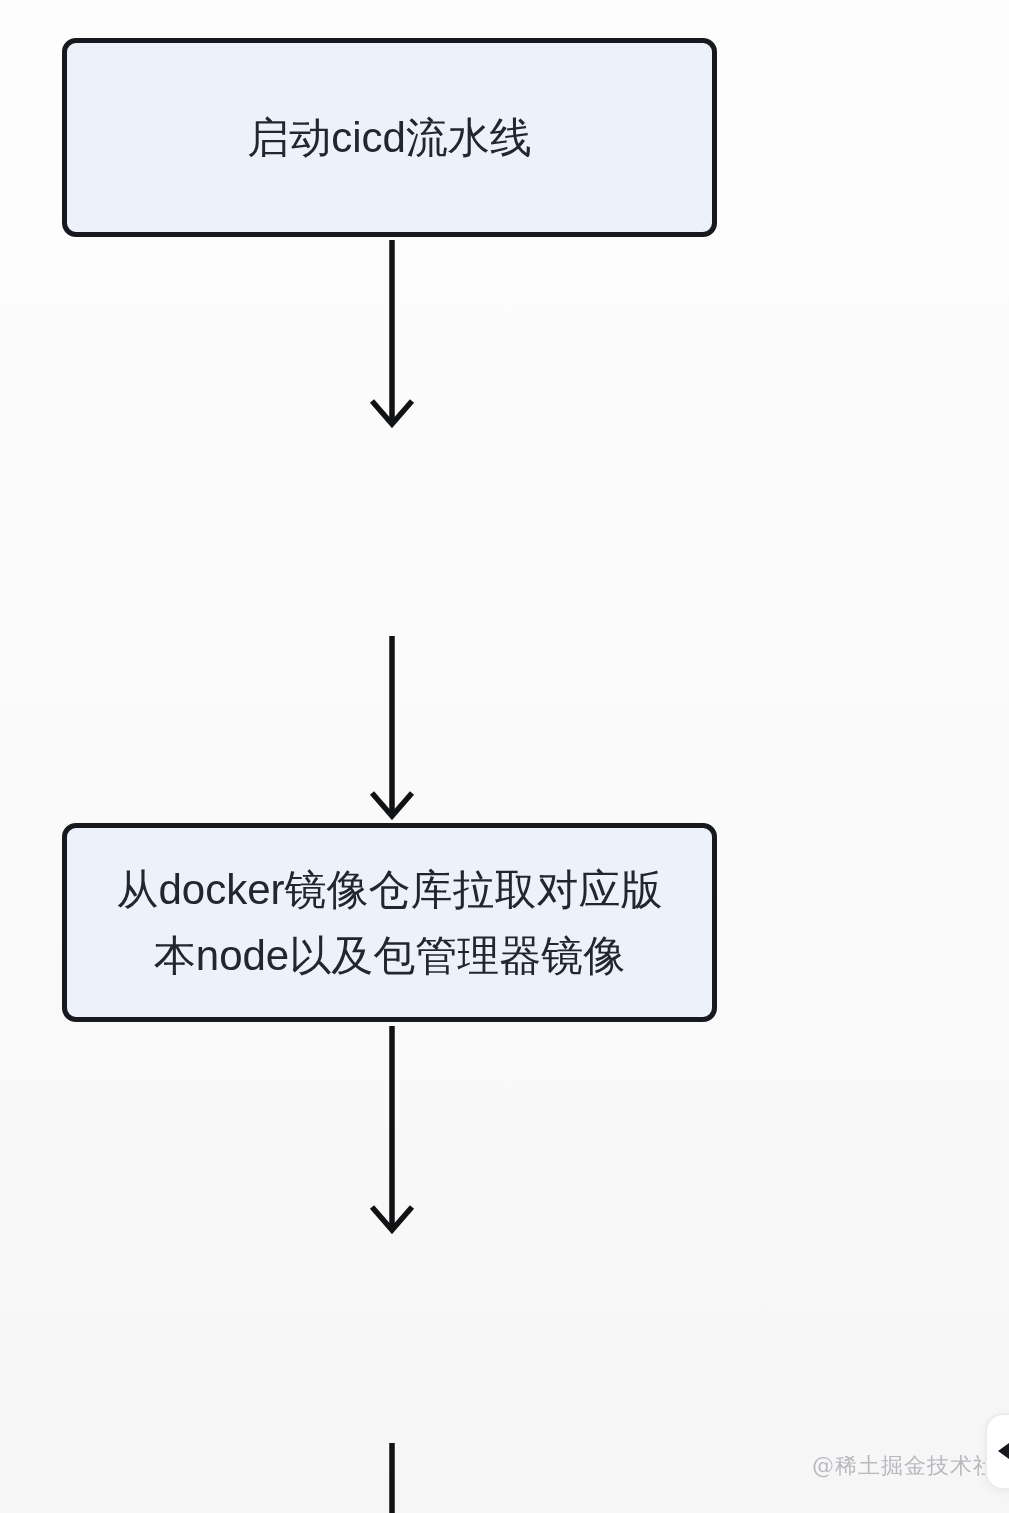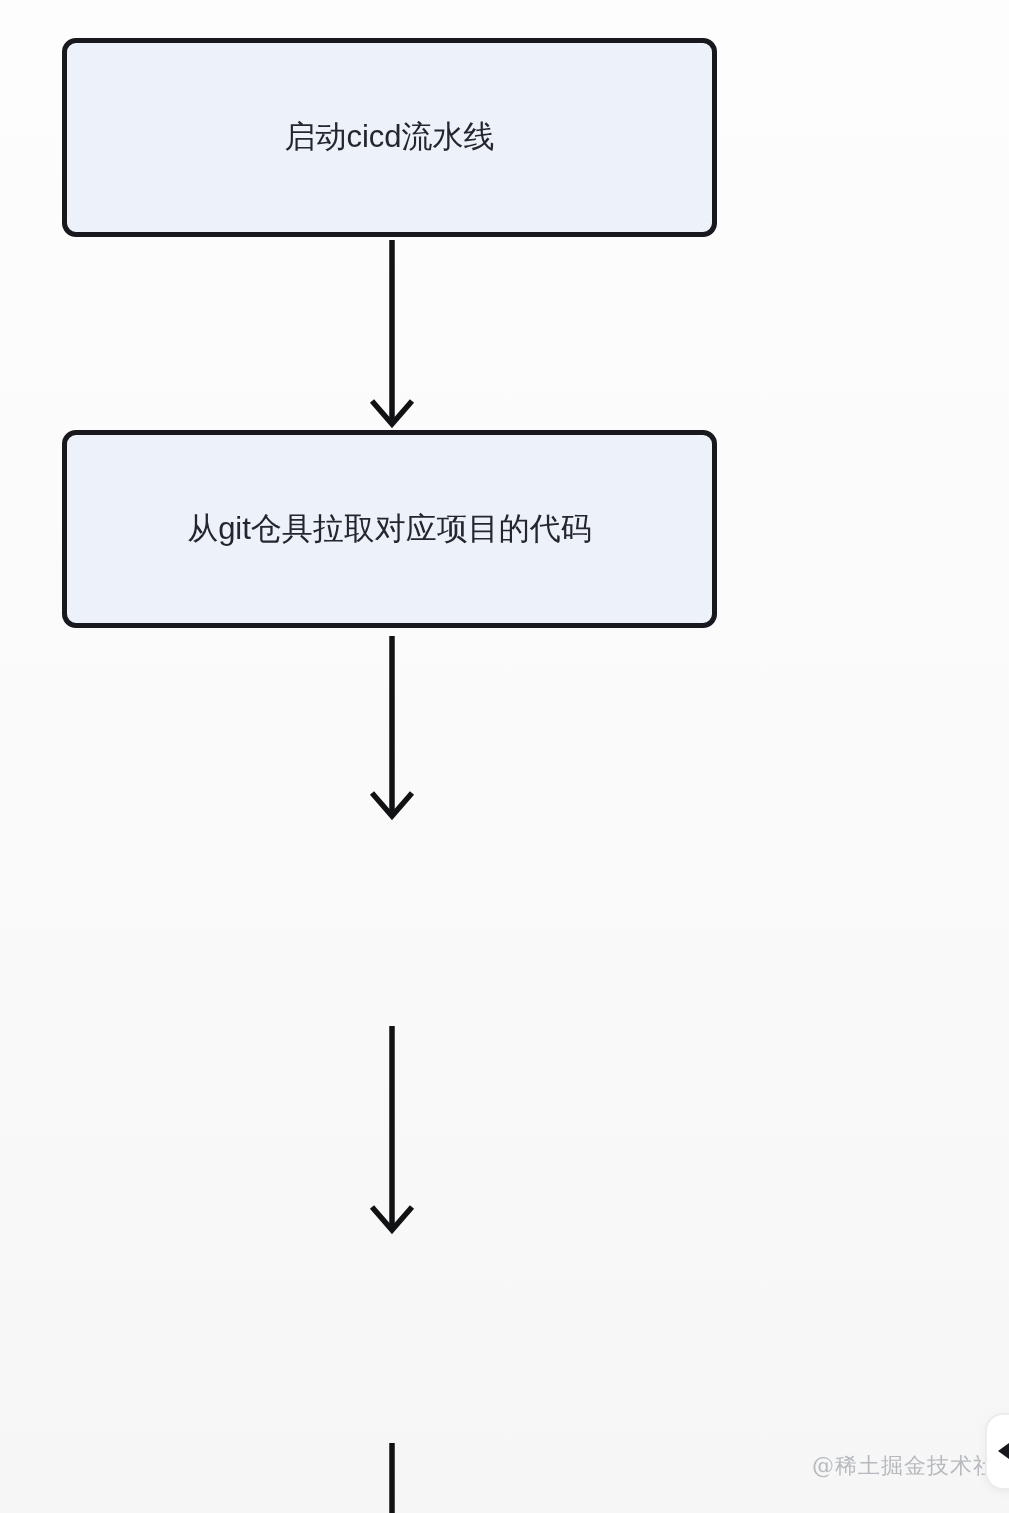--- a/index.html
+++ b/index.html
@@ -16,21 +16,21 @@
     position: absolute;
     left: 62px;
     width: 655px;
     background: #edf1f9;
     border: 5px solid #17191e;
     border-radius: 14px;
     display: flex;
     align-items: center;
     justify-content: center;
     text-align: center;
-    font-size: 31px;
+    font-size: 42px;
     line-height: 1.55;
     color: #23272d;
     padding: 0 48px;
   }
   .node-1 { top: 38px;   height: 199px; }
   .node-2 { top: 430px;  height: 198px; }
   .node-3 { top: 823px;  height: 199px; }
   .node-4 { top: 1238px; height: 199px; }
   .arrow {
     position: absolute;
@@ -83,31 +83,31 @@
     <span>启动cicd流水线</span>
   </div>
 
   <div class="arrow arrow-1">
     <svg width="60" height="188" viewBox="0 0 60 188">
       <line x1="30" y1="0" x2="30" y2="184" stroke="#111214" stroke-width="5.5"></line>
       <polyline points="10,161 30,184 50,161" fill="none" stroke="#111214" stroke-width="5.5"></polyline>
     </svg>
   </div>
 
-  <div class="node node-2">
-    <span>从git仓具拉取对应项目的代码</span>
-  </div>
 
   <div class="arrow arrow-2">
     <svg width="60" height="184" viewBox="0 0 60 184">
       <line x1="30" y1="0" x2="30" y2="180" stroke="#111214" stroke-width="5.5"></line>
       <polyline points="10,157 30,180 50,157" fill="none" stroke="#111214" stroke-width="5.5"></polyline>
     </svg>
   </div>
 
+  <div class="node node-3">
+    <span>从docker镜像仓库拉取对应版本node以及包管理器镜像</span>
+  </div>
 
   <div class="arrow arrow-3">
     <svg width="60" height="208" viewBox="0 0 60 208">
       <line x1="30" y1="0" x2="30" y2="204" stroke="#111214" stroke-width="5.5"></line>
       <polyline points="10,181 30,204 50,181" fill="none" stroke="#111214" stroke-width="5.5"></polyline>
     </svg>
   </div>
 
 
   <div class="arrow arrow-tail">

